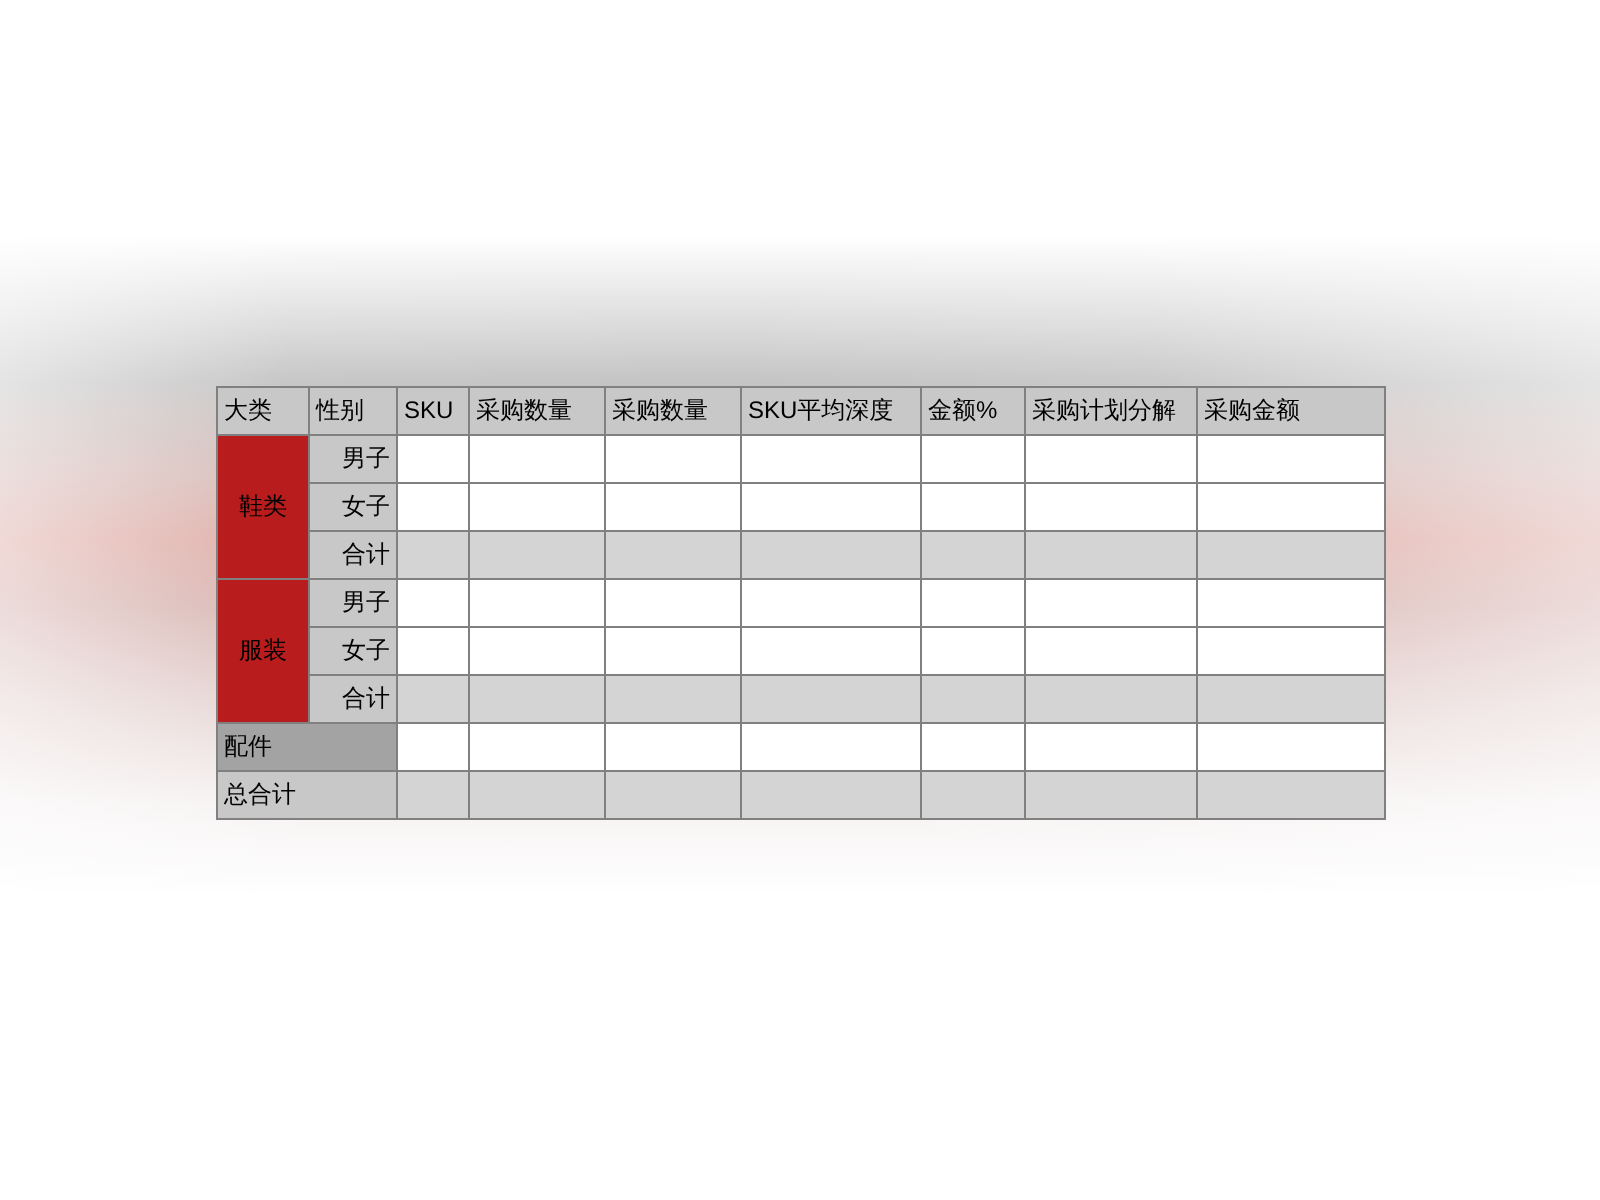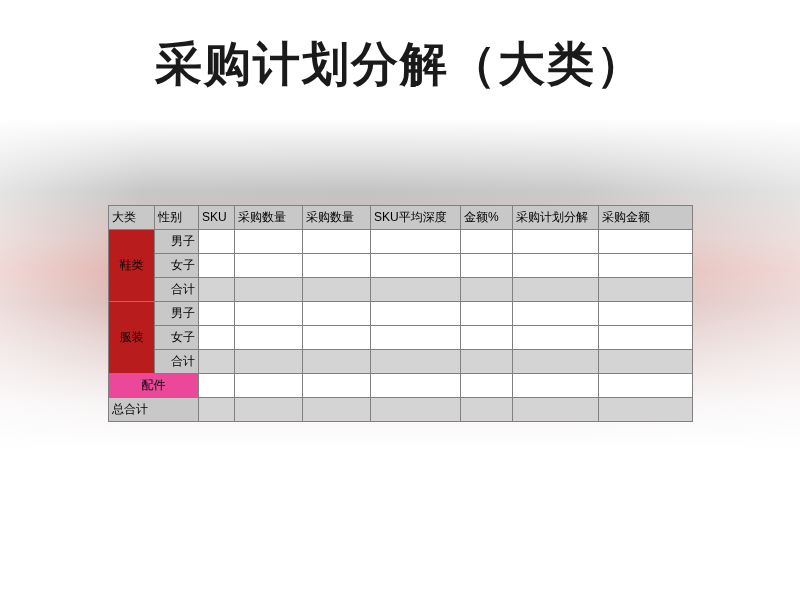--- a/index.html
+++ b/index.html
@@ -67,21 +67,21 @@
     font-weight: bold;
     color: #1a1a1a;
     letter-spacing: 2px;
     line-height: 1.2;
     white-space: nowrap;
   }
 
   .table-wrap {
     position: absolute;
     left: 108px;
-    top: 205px;
+    top: 193px;
     width: 464px;
   }
 
   table.plan {
     border-collapse: collapse;
     width: 584px;
     table-layout: fixed;
     font-size: 12px;
     color: #000000;
   }
@@ -107,23 +107,22 @@
     background: #b91c1c;
     font-weight: bold;
     text-align: center;
     vertical-align: middle;
   }
   .sub-cell {
     background: #c8c8c8;
     text-align: right;
   }
   .accessory-cell {
-    background: #ec4899;
-    font-weight: bold;
-    text-align: center;
+    background: #a3a3a3;
+    font-weight: bold;
   }
   .data-cell {
     background: #ffffff;
   }
   .data-cell.shaded {
     background: #d4d4d4;
   }
   .grand-label {
     background: #c8c8c8;
     font-weight: bold;
@@ -132,21 +131,20 @@
     background: #d4d4d4;
   }
 </style>
 </head>
 <body>
 
 <div class="slide">
   <div class="band"></div>
   <div class="band-side"></div>
 
-  <div class="title">采购计划分解（大类）</div>
 
   <div class="table-wrap">
     <table class="plan">
       <colgroup>
         <col style="width:46px">
         <col style="width:44px">
         <col style="width:36px">
         <col style="width:68px">
         <col style="width:68px">
         <col style="width:90px">

